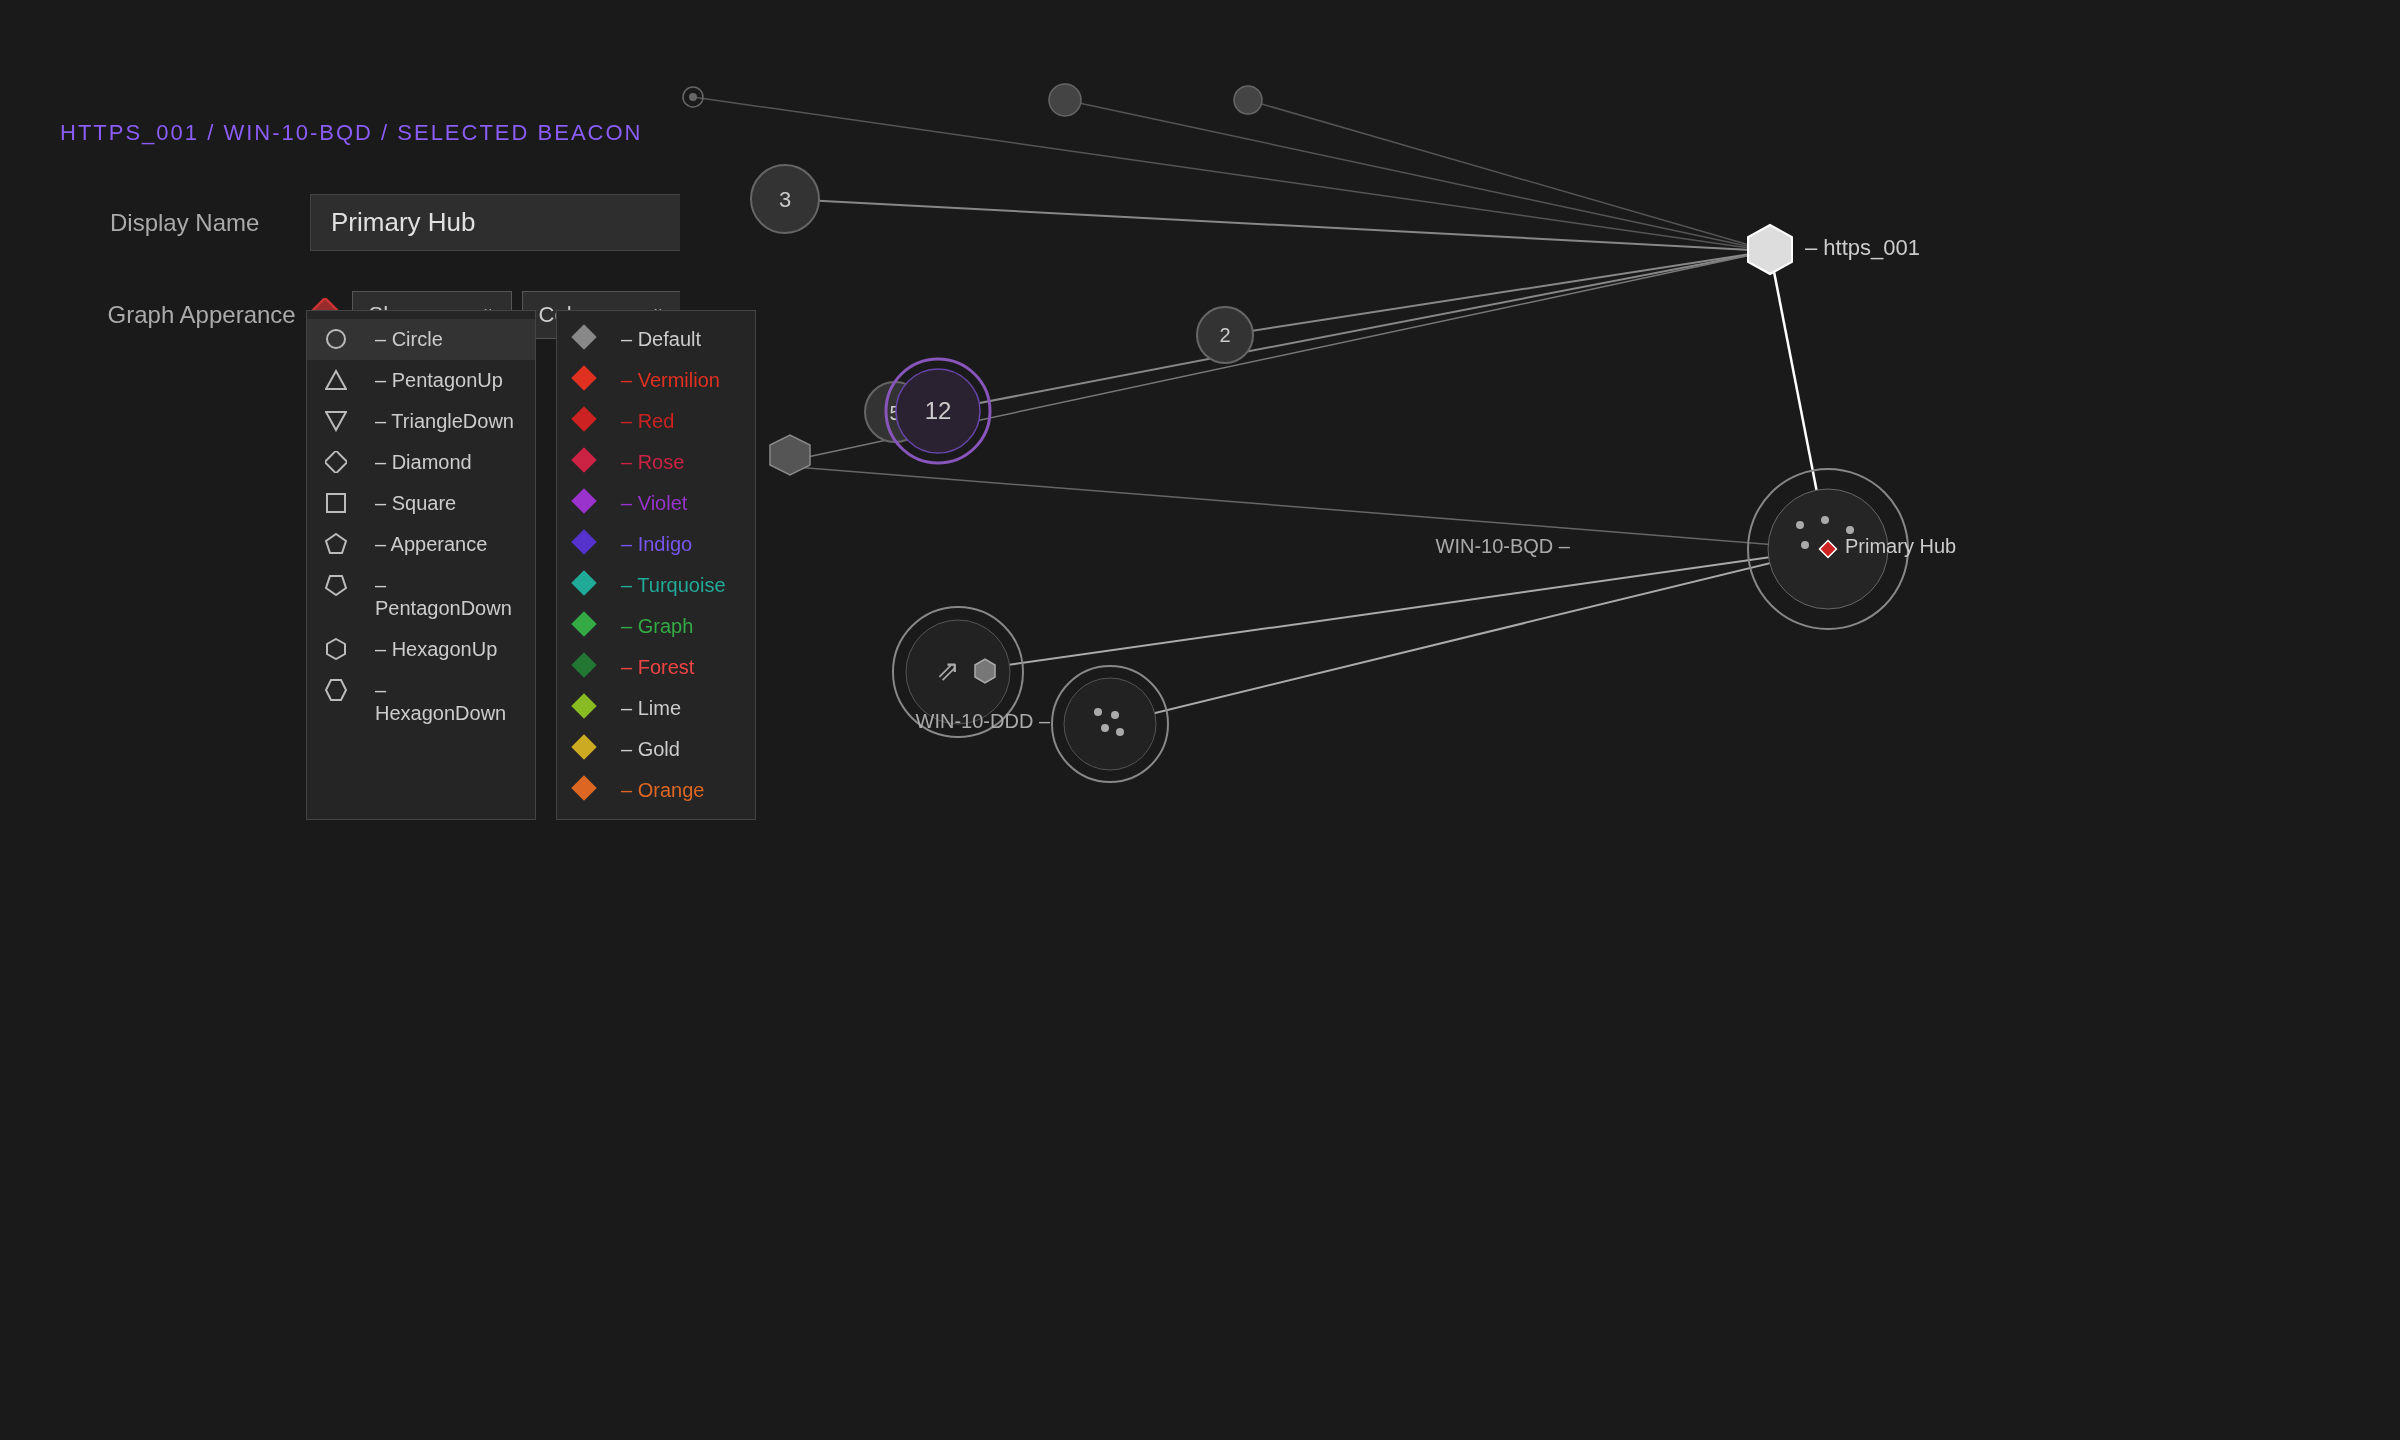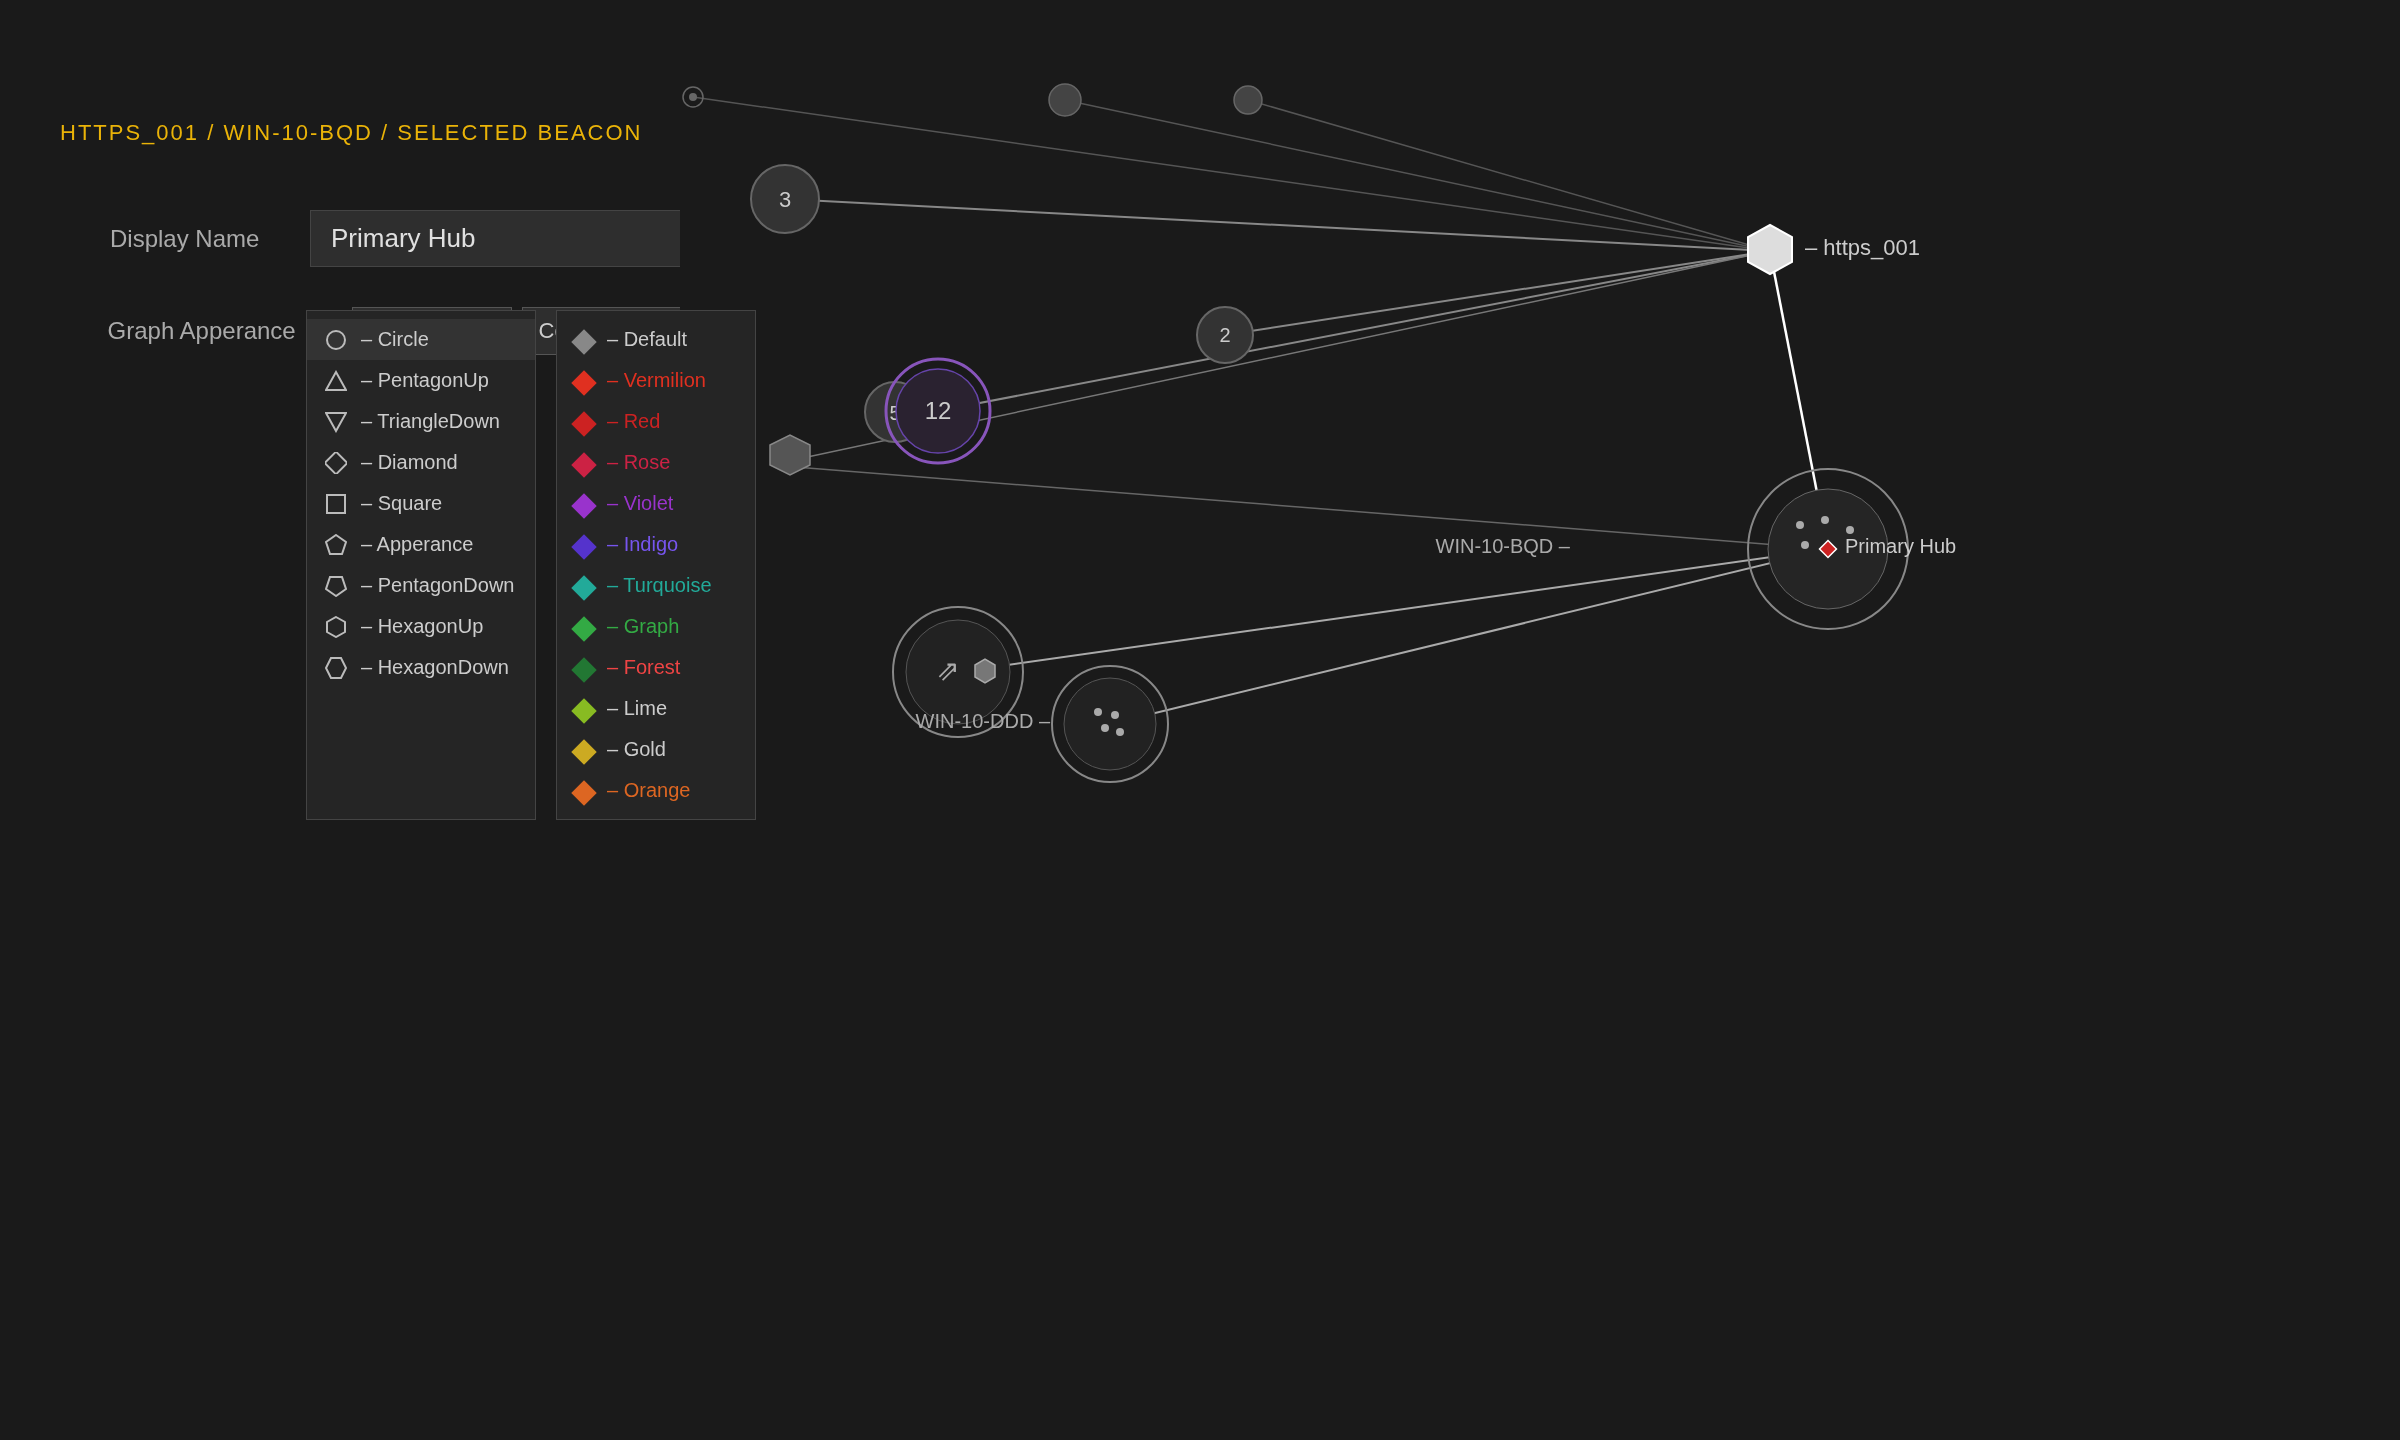--- a/index.html
+++ b/index.html
@@ -15,24 +15,24 @@
 
     .left-panel {
       position: absolute;
       left: 60px;
       top: 120px;
       width: 680px;
     }
 
     .breadcrumb {
       font-size: 22px;
-      color: #eab308;
+      color: #8b5cf6;
       letter-spacing: 2px;
       text-transform: uppercase;
-      margin-bottom: 64px;
+      margin-bottom: 48px;
     }
 
     .field-row {
       display: flex;
       align-items: center;
       margin-bottom: 40px;
       justify-content: flex-end;
     }
 
     .field-label {
@@ -95,22 +95,22 @@
     .color-dropdown {
       background: #252525;
       border: 1px solid #444;
       width: 200px;
       padding: 8px 0;
       margin-left: 18px;
     }
 
     .dropdown-item {
       display: flex;
-      align-items: flex-end;
-      gap: 14px;
+      align-items: flex-start;
+      gap: 28px;
       padding: 9px 18px;
       font-size: 20px;
       color: #ccc;
       cursor: pointer;
     }
 
     .dropdown-item.active {
       background: #333;
     }
 

